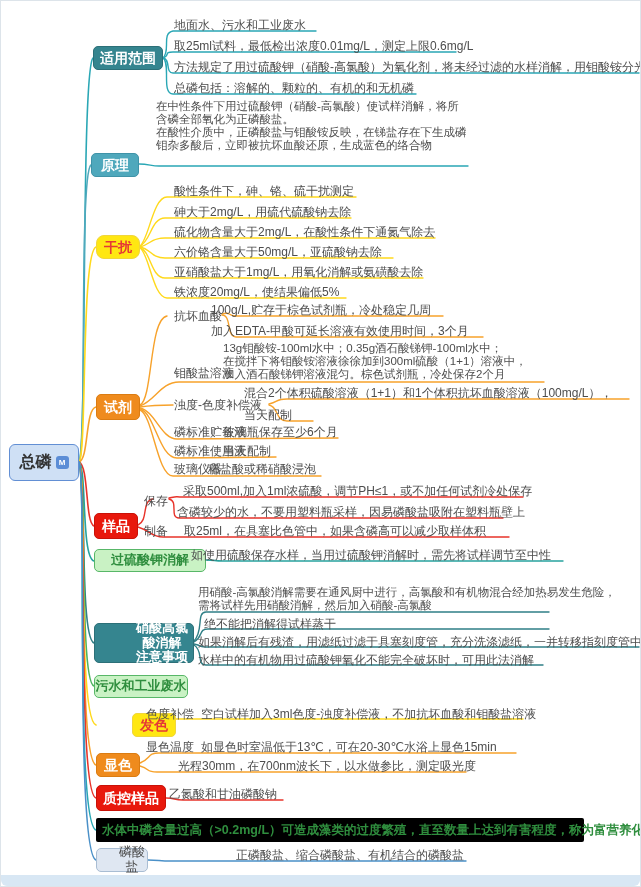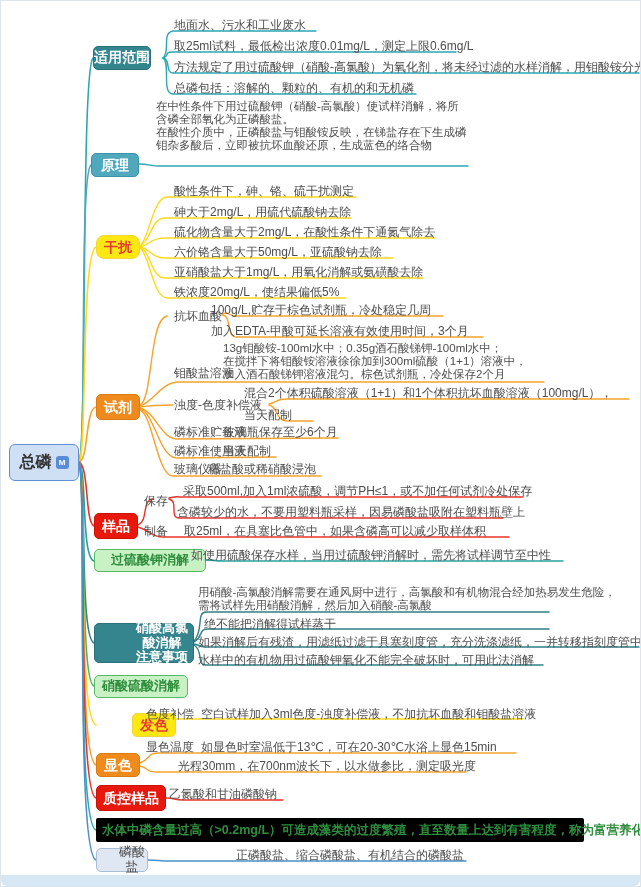--- a/index.html
+++ b/index.html
@@ -104,21 +104,21 @@
 
       <path d="M147,859 C158,859 158,860 170,860 L465,860" stroke="#4a90c8"></path>
     </g>
   </svg>
 
   <div class="node box root" style="left:8px; top:443px; width:70px; height:37px;">
     <span>总磷</span>
     <span class="mini-icon">M</span>
   </div>
 
-  <div class="node box teal-dark" style="left:92px; top:45px; width:58px; height:24px;font-family:Liberation Serif, serif;">
+  <div class="node box teal-dark" style="left:92px; top:45px; width:70px; height:24px;">
     <span>适用范围</span>
   </div>
   <div class="node leaf" style="left:173px; top:16px;">地面水、污水和工业废水</div>
   <div class="node leaf" style="left:173px; top:37px;">取25ml试料，最低检出浓度0.01mg/L，测定上限0.6mg/L</div>
   <div class="node leaf" style="left:173px; top:58px;">方法规定了用过硫酸钾（硝酸-高氯酸）为氧化剂，将未经过滤的水样消解，用钼酸铵分光光度测定总磷</div>
   <div class="node leaf" style="left:173px; top:79px;">总磷包括：溶解的、颗粒的、有机的和无机磷</div>
 
   <div class="node box teal-mid" style="left:90px; top:152px; width:48px; height:24px;">
     <span>原理</span>
   </div>
@@ -173,21 +173,21 @@
     <span class="wrap">硝酸高氯酸消解
 注意事项</span>
   </div>
   <div class="node leaf wrap" style="left:197px; top:585px; line-height:13px; font-size:11.5px;">用硝酸-高氯酸消解需要在通风厨中进行，高氯酸和有机物混合经加热易发生危险，
 需将试样先用硝酸消解，然后加入硝酸-高氯酸</div>
   <div class="node leaf" style="left:203px; top:615px;">绝不能把消解得试样蒸干</div>
   <div class="node leaf" style="left:197px; top:633px;">如果消解后有残渣，用滤纸过滤于具塞刻度管，充分洗涤滤纸，一并转移指刻度管中</div>
   <div class="node leaf" style="left:197px; top:651px;">水样中的有机物用过硫酸钾氧化不能完全破坏时，可用此法消解</div>
 
   <div class="node box green-light" style="left:93px; top:674px; width:94px; height:23px;">
-    <span>硝酸硫酸消解</span>
+    <span>污水和工业废水</span>
   </div>
 
   <div class="node box yellow" style="left:95px; top:712px; width:44px; height:24px;margin-left:36px;">
     <span>发色</span>
   </div>
   <div class="node sub" style="left:145px; top:705px;">色度补偿</div>
   <div class="node leaf" style="left:200px; top:705px;">空白试样加入3ml色度-浊度补偿液，不加抗坏血酸和钼酸盐溶液</div>
 
   <div class="node box orange" style="left:95px; top:752px; width:44px; height:24px;">
     <span>显色</span>

